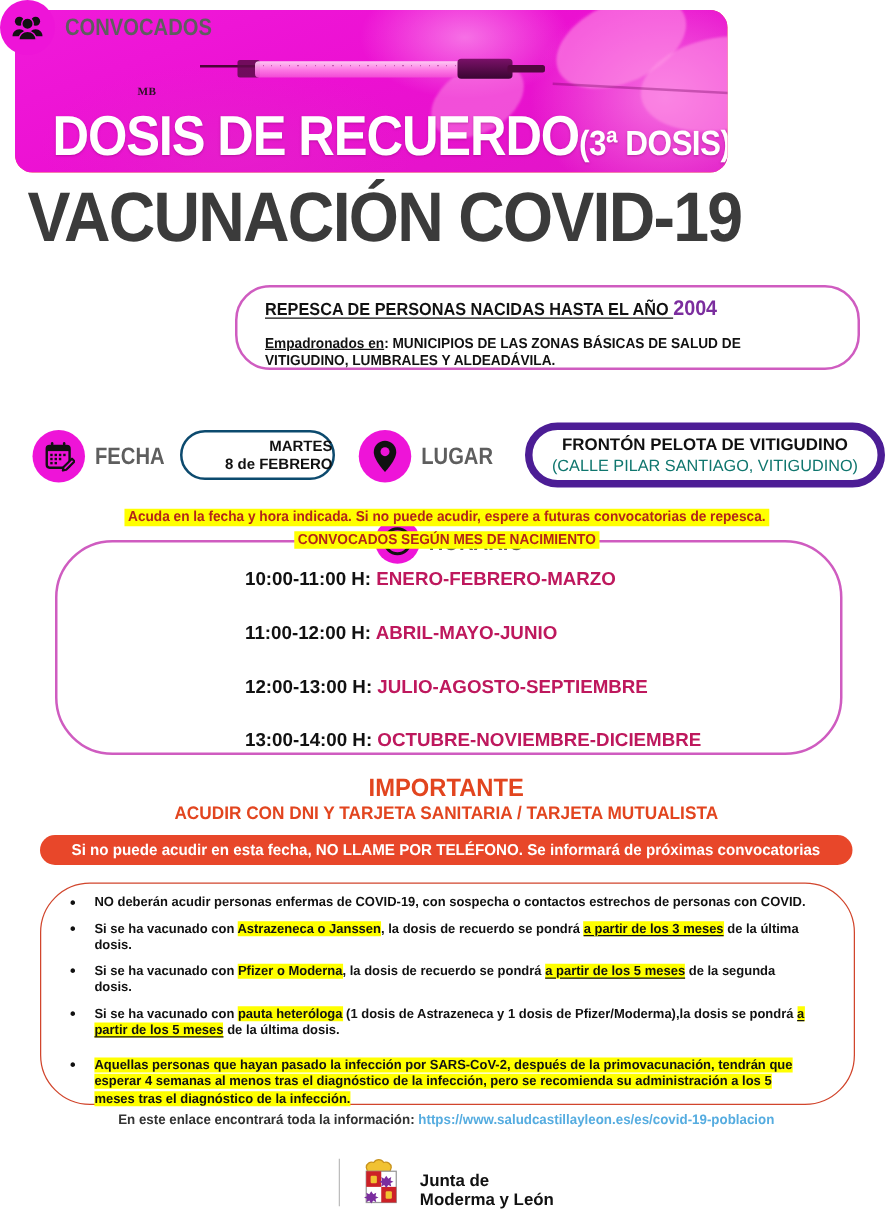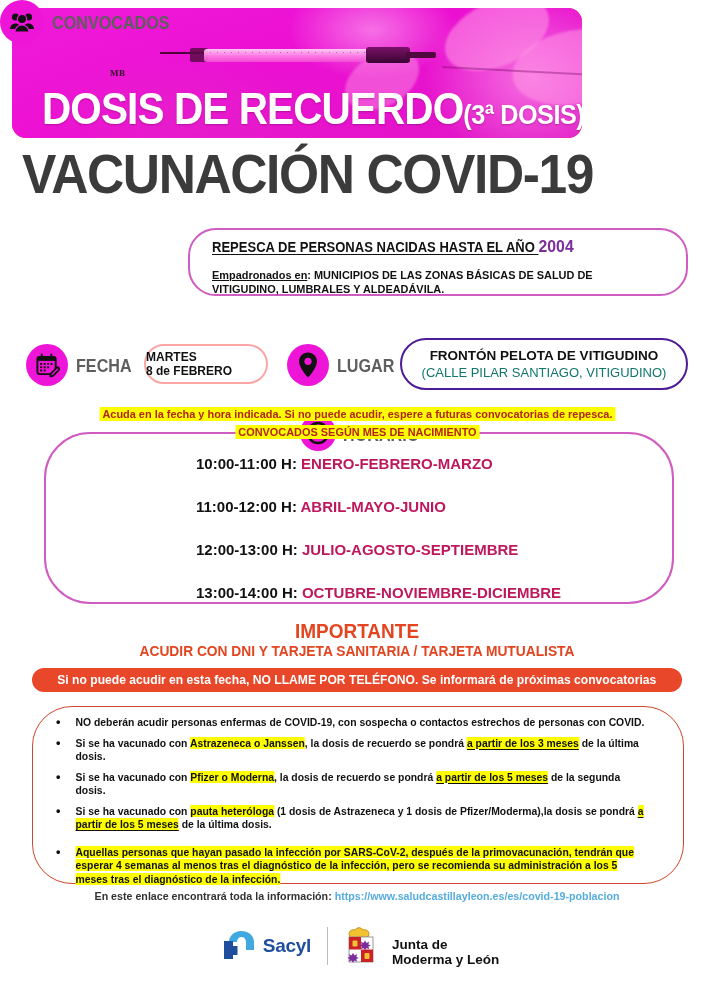--- a/index.html
+++ b/index.html
@@ -96,30 +96,30 @@
     transform:scaleX(.95);transform-origin:left top;
   }
   .conv-line2 .lead{text-decoration:underline;font-weight:bold;}
   .conv-line2 .norm{font-weight:bold;}
 
   
   .ic-fecha{position:absolute;left:26px;top:344px;width:42px;height:42px;}
   .lb-fecha{position:absolute;left:76px;top:355px;font-size:19px;}
   .box-fecha{
     position:absolute;left:144px;top:344px;width:124px;height:40px;
-    border:2px solid #fca5a5;border-radius:22px;background:#fff;box-sizing:border-box;
-    display:flex;flex-direction:column;align-items:flex-start;justify-content:center;
+    border:2px solid #0c4a6e;border-radius:22px;background:#fff;box-sizing:border-box;
+    display:flex;flex-direction:column;align-items:flex-end;justify-content:center;
   }
   .box-fecha div{font-size:12px;font-weight:bold;color:#111;line-height:14px;}
 
   .ic-lugar{position:absolute;left:287px;top:344px;width:42px;height:42px;}
   .lb-lugar{position:absolute;left:337px;top:355px;font-size:19px;}
   .box-lugar{
-    position:absolute;left:400px;top:338px;width:288px;height:52px;
-    border:2px solid #4c1d95;border-radius:26px;background:#fff;box-sizing:border-box;
+    position:absolute;left:420px;top:338px;width:288px;height:52px;
+    border:6px solid #4c1d95;border-radius:26px;background:#fff;box-sizing:border-box;
     display:flex;flex-direction:column;align-items:center;justify-content:center;
   }
   .lugar-1{font-size:13.5px;font-weight:bold;color:#111;line-height:17px;}
   .lugar-2{font-size:13px;color:#0f766e;line-height:17px;}
 
   
   .ic-horario{position:absolute;left:300px;top:415px;width:36px;height:36px;z-index:1;}
   .lb-horario{position:absolute;left:343px;top:424px;font-size:19px;z-index:1;}
   .box-horario{
     position:absolute;left:44px;top:432px;width:630px;height:172px;
@@ -314,29 +314,20 @@
       <div class="bullet"><span>Si se ha vacunado con </span><span class="hl">Pfizer o Moderna</span><span>, la dosis de recuerdo se pondrá </span><span class="hl-u">a partir de los 5 meses</span><span> de la segunda dosis.</span></div>
       <div class="bullet"><span>Si se ha vacunado con </span><span class="hl">pauta heteróloga</span><span> (1 dosis de Astrazeneca y 1 dosis de Pfizer/Moderma),la dosis se pondrá </span><span class="hl-u">a partir de los 5 meses</span><span> de la última dosis.</span></div>
       <div class="bullet last"><span class="hl">Aquellas personas que hayan pasado la infección por SARS-CoV-2, después de la primovacunación, tendrán que esperar 4 semanas al menos tras el diagnóstico de la infección, pero se recomienda su administración a los 5 meses tras el diagnóstico de la infección.</span></div>
     </div>
 
   <div class="link-line">
     <span>En este enlace encontrará toda la información: </span><span class="url">https://www.saludcastillayleon.es/es/covid-19-poblacion</span>
   </div>
 
   <div class="footer">
-    <div class="sacyl">
-      <svg width="44" height="36" viewBox="0 0 44 36" aria-hidden="true">
-        <path d="M26 3c-7 0-12 5-12 11h8c0-3 2-5 4.5-5S31 11 31 14v8h8V14C39 7.5 33.5 3 26 3z" fill="#3fa9e0"></path>
-        <rect x="9" y="13" width="9" height="9" fill="#1f4f9c"></rect>
-        <rect x="13.5" y="18" width="9" height="9" fill="#1f4f9c"></rect>
-        <rect x="9" y="22" width="9" height="9" fill="#1f4f9c"></rect>
-      </svg>
-      <span class="sacyl-text">Sacyl</span>
-    </div>
     <div class="divider"></div>
     <div class="jcyl">
       <svg width="34" height="42" viewBox="0 0 34 42" aria-hidden="true">
         <path d="M5 9c0-3 3-5 6-4 2-3 6-3 8 0 3-1 6 1 6 4l-1 3H6z" fill="#f1c232" stroke="#c8931c" stroke-width="1"></path>
         <rect x="5" y="12" width="24" height="25" fill="#ffffff" stroke="#999" stroke-width="1"></rect>
         <rect x="5" y="12" width="12" height="12.5" fill="#cc2127"></rect>
         <rect x="17" y="24.5" width="12" height="12.5" fill="#cc2127"></rect>
         <g fill="#f1c232">
           <rect x="8.5" y="15.5" width="5" height="6" rx="1"></rect>
           <rect x="20.5" y="28" width="5" height="6" rx="1"></rect>

